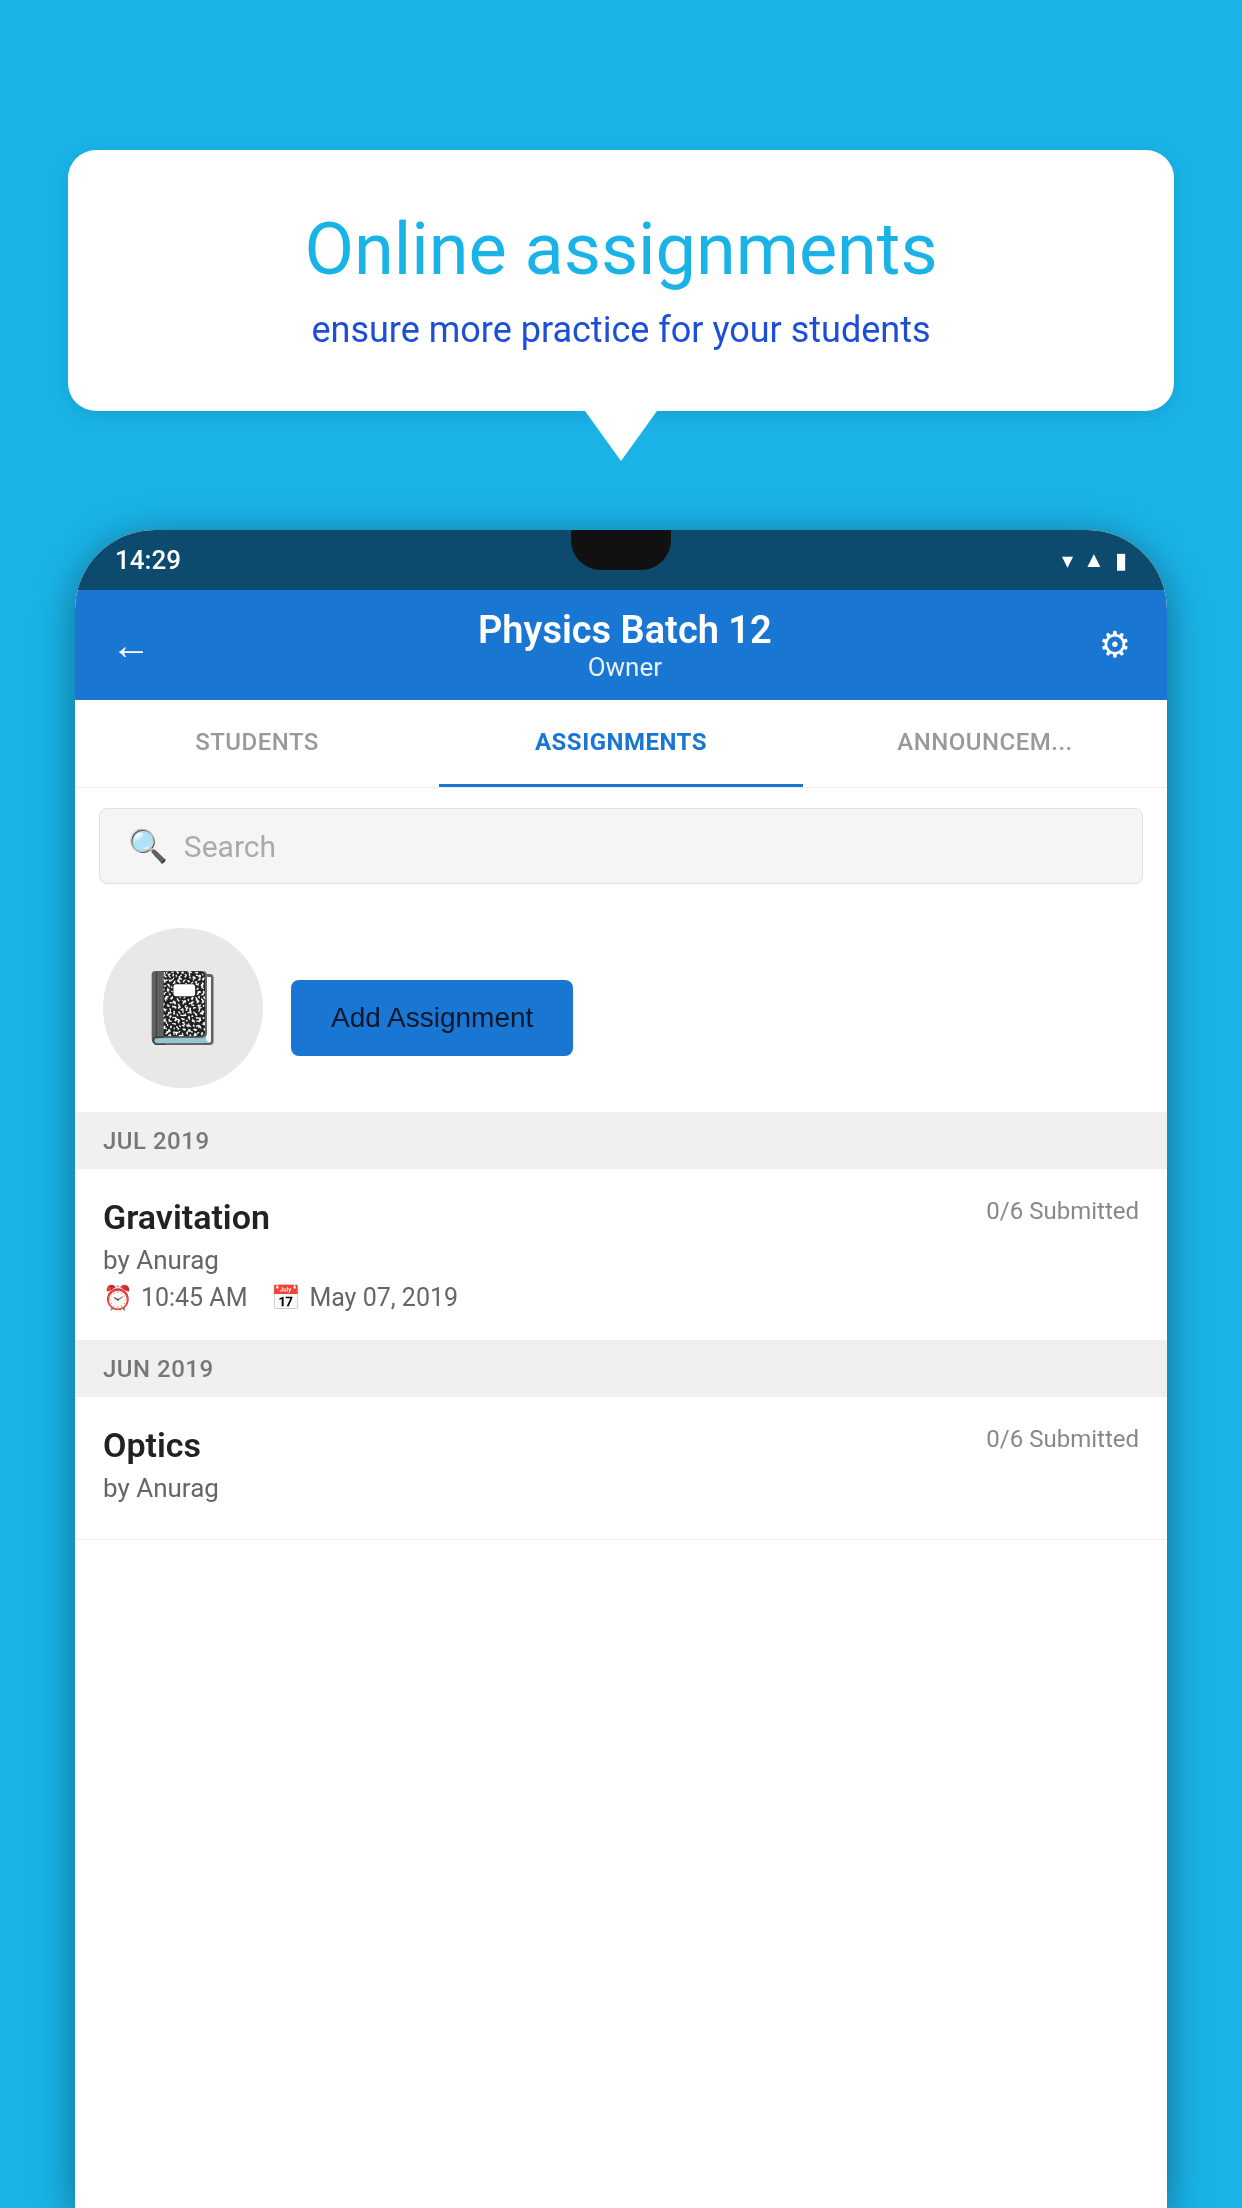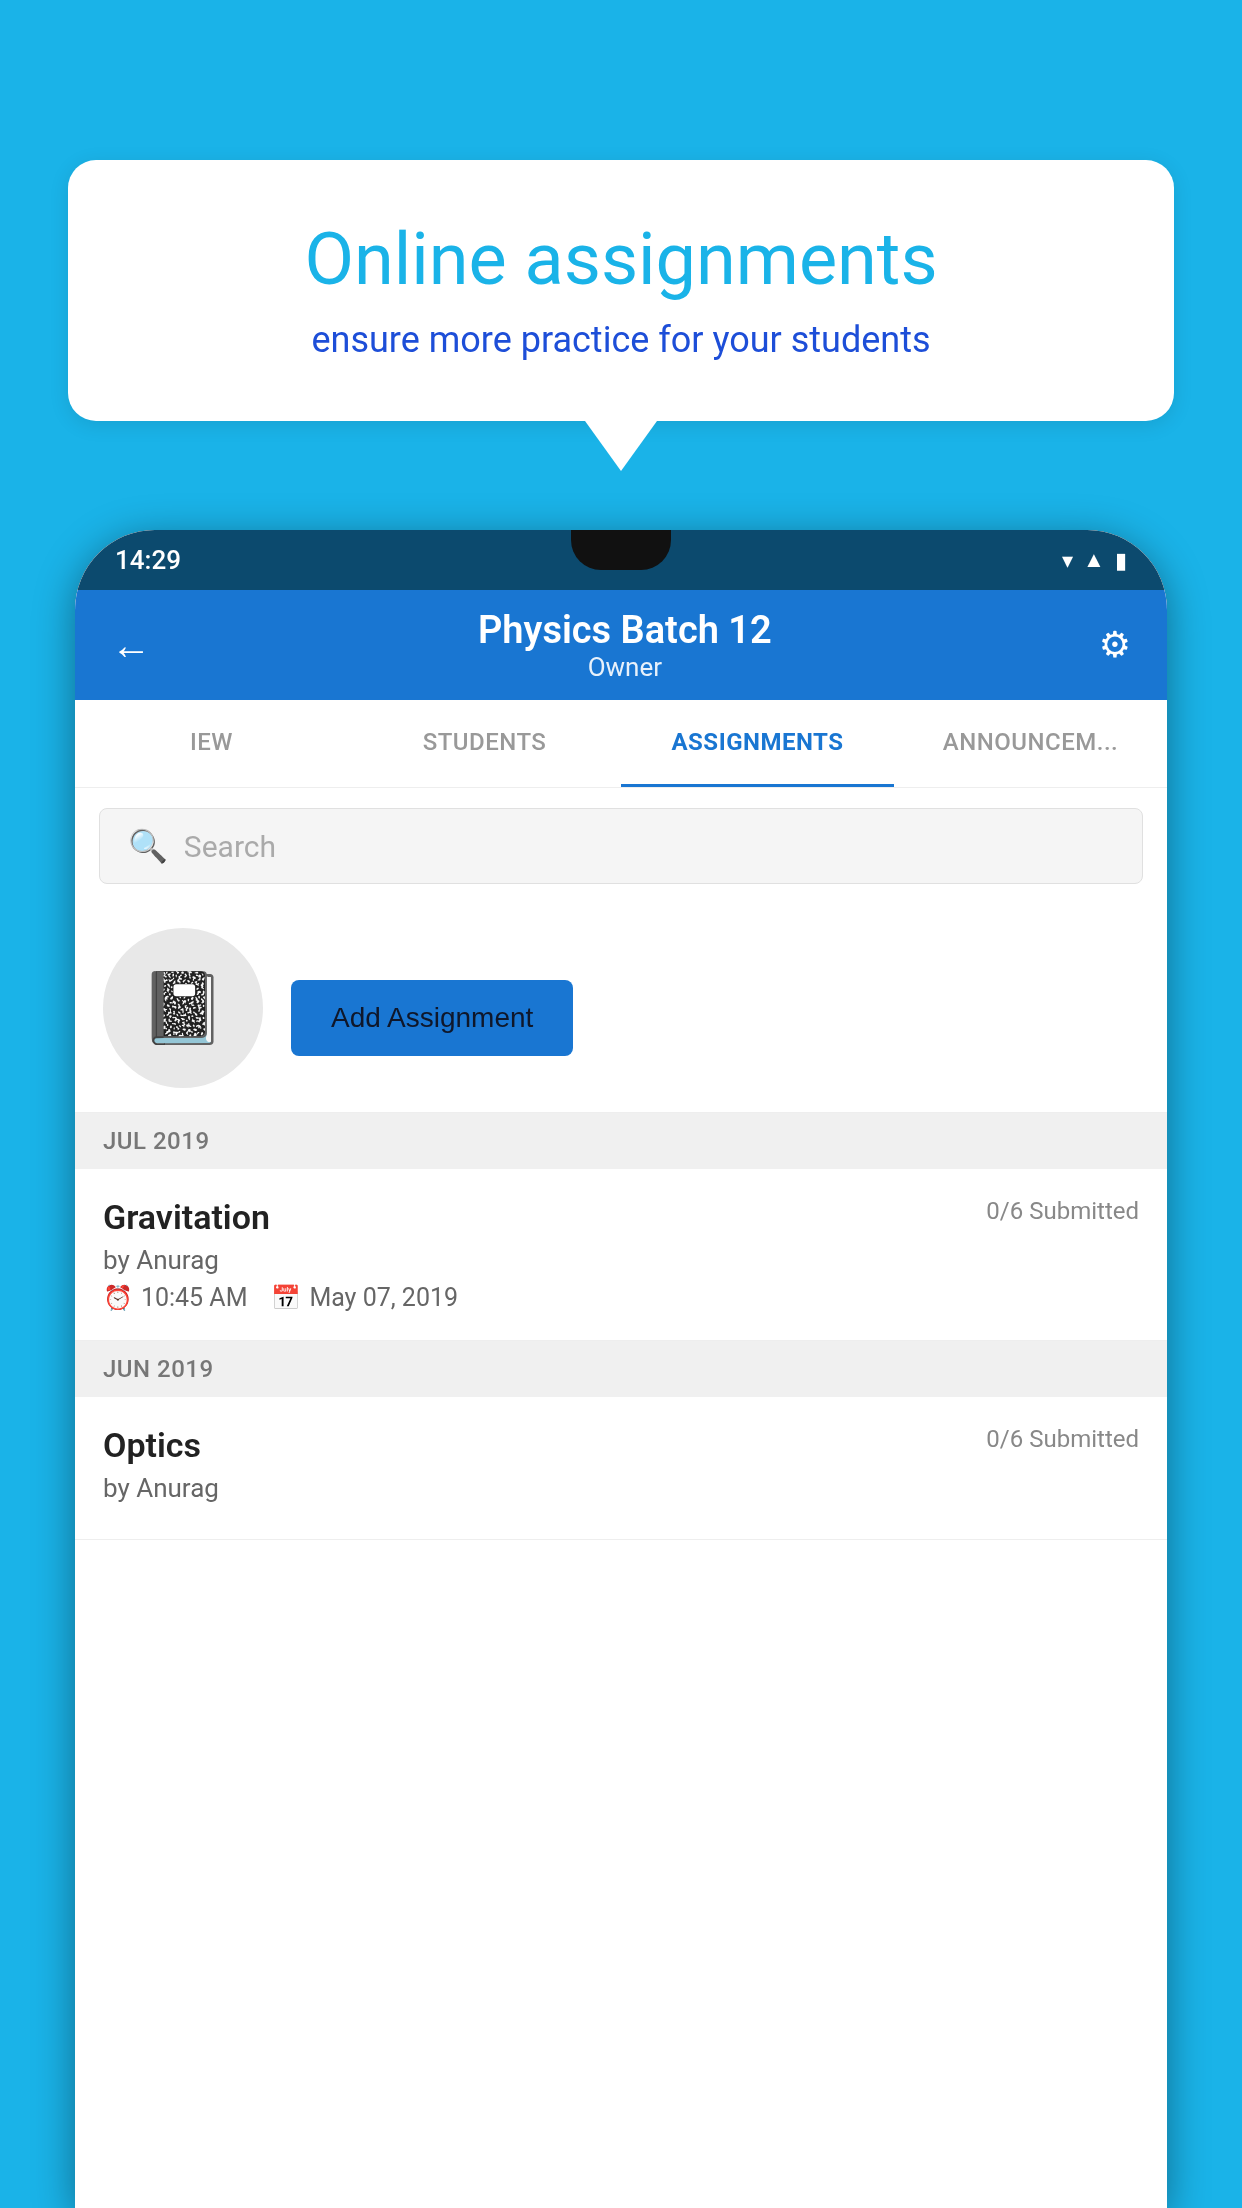--- a/index.html
+++ b/index.html
@@ -9,21 +9,21 @@
       height: 2208px;
       background-color: #1ab3e8;
       font-family: 'Roboto', Arial, sans-serif;
       overflow: hidden;
       position: relative;
     }
 
     
     .speech-bubble-container {
       position: absolute;
-      top: 160px;
+      top: 150px;
       left: 68px;
       right: 68px;
       display: flex;
       flex-direction: column;
       align-items: center;
     }
 
     .speech-bubble {
       background: white;
       border-radius: 28px;
@@ -352,23 +352,20 @@
         <span class="back-btn">←</span>
         <div class="app-bar-center">
           <div class="app-bar-title">Physics Batch 12</div>
           <div class="app-bar-subtitle">Owner</div>
         </div>
         <span class="settings-btn">⚙</span>
       </div>
 
       <div class="tabs">
         <div class="tab">
-          <span>IEW</span>
-        </div>
-        <div class="tab">
           <span>STUDENTS</span>
         </div>
         <div class="tab active">
           <span>ASSIGNMENTS</span>
         </div>
         <div class="tab">
           <span>ANNOUNCEM...</span>
         </div>
       </div>
 

